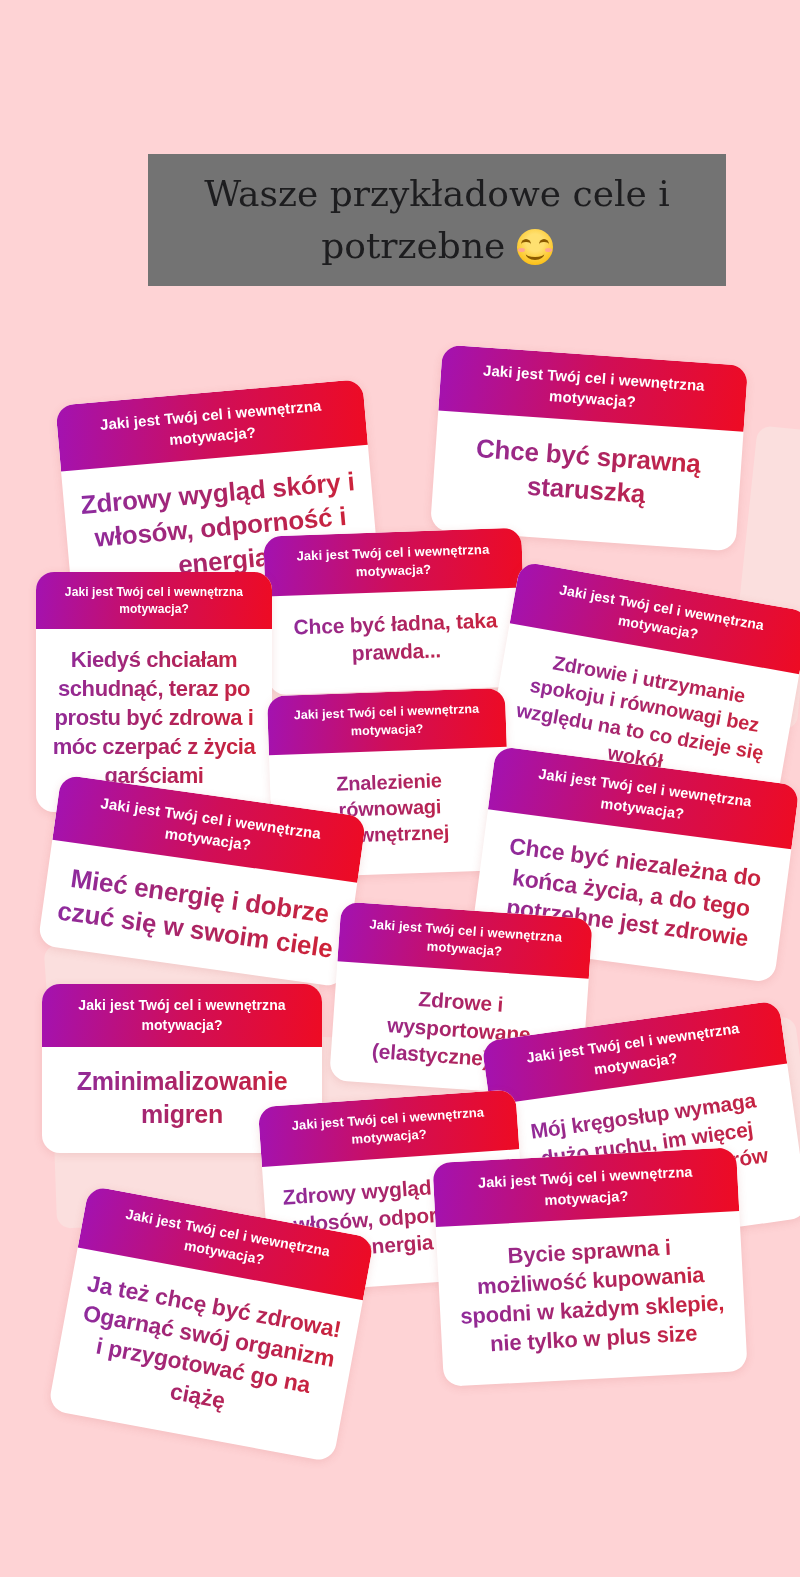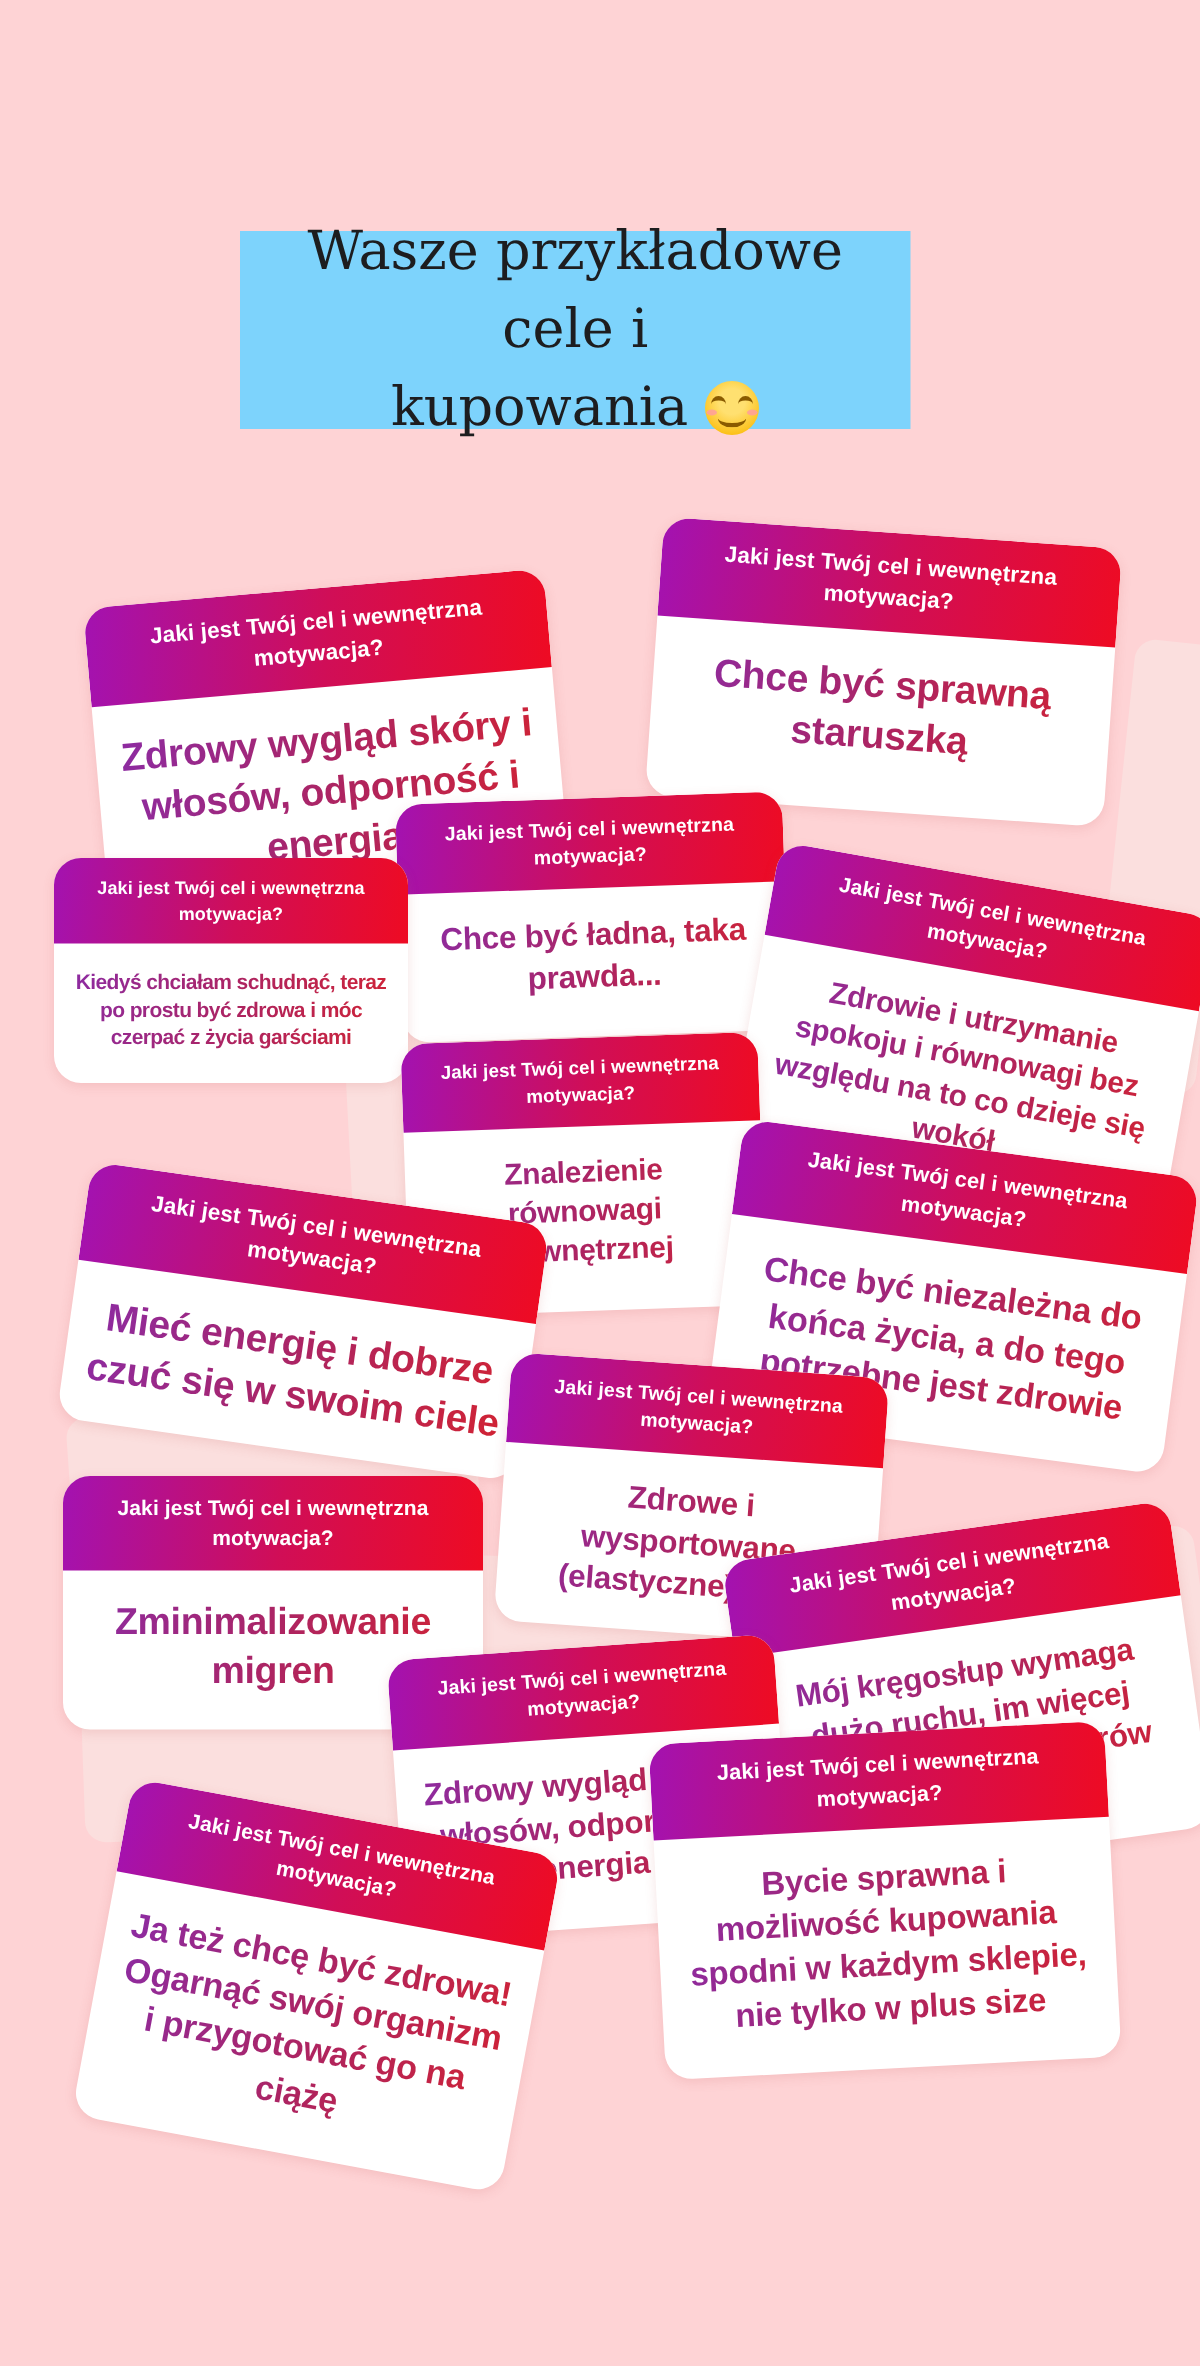--- a/index.html
+++ b/index.html
@@ -4,23 +4,23 @@
 <style>
   html,body{margin:0;padding:0;}
   body{font-family:"Liberation Sans",sans-serif;background:#fed3d5;}
   #canvas{position:relative;width:800px;height:1577px;overflow:hidden;
           background:var(--page-background,#fed3d5);margin:0 auto;}
 
   
   .patch{position:absolute;background:var(--patch-color,#fbdfde);border-radius:14px;}
 
   
-  .title-box{position:absolute;left:148px;top:154px;width:447px;height:132px;
-             background:#7dd3fc;display:flex;align-items:center;justify-content:center;
-             text-align:center;margin-left:12px;}
+  .title-box{position:absolute;left:148px;top:154px;width:578px;height:132px;
+             background:#737373;display:flex;align-items:center;justify-content:center;
+             text-align:center;}
   .title-text{font-family:"DejaVu Serif","Liberation Serif",serif;
               font-size:36px;line-height:1.45;color:#1d1d1f;padding:0 8px;}
 
   
   .emoji{display:inline-block;position:relative;width:36px;height:36px;vertical-align:-7px;
          border-radius:50%;background:radial-gradient(circle at 50% 38%,#ffe070 30%,#fcc21c 75%,#f0ad07);}
   .emoji .eye{position:absolute;top:10px;width:10px;height:8px;border-top:3px solid #8a5b00;border-radius:50%;}
   .emoji .eye.l{left:4px}.emoji .eye.r{right:4px}
   .emoji .cheek{position:absolute;top:19px;width:7px;height:4px;background:#ff9d9d;border-radius:50%;opacity:.85;}
   .emoji .cheek.l{left:1px}.emoji .cheek.r{right:1px}
@@ -55,21 +55,21 @@
   <div class="patch" style="left:232px;top:652px;width:272px;height:182px;transform:rotate(-3deg);"></div>
   <div class="patch" style="left:742px;top:428px;width:70px;height:300px;transform:rotate(6deg);"></div>
   <div class="patch" style="left:48px;top:936px;width:272px;height:140px;transform:rotate(-4deg);"></div>
   <div class="patch" style="left:308px;top:1040px;width:205px;height:120px;transform:rotate(2deg);"></div>
   <div class="patch" style="left:55px;top:1106px;width:266px;height:118px;transform:rotate(-2deg);"></div>
   <div class="patch" style="left:730px;top:1020px;width:75px;height:150px;transform:rotate(-8deg);"></div>
 
   <div class="title-box">
     <div class="title-text">
       <span>Wasze przykładowe cele i</span><br>
-      <span>kupowania</span>
+      <span>potrzebne</span>
       <span class="emoji"><span class="eye l"></span><span class="eye r"></span><span class="cheek l"></span><span class="cheek r"></span><span class="mouth"></span></span>
     </div>
   </div>
 
   <div class="card" style="left:64px;top:392px;width:308px;transform:rotate(-5deg);">
     <div class="hd" style="font-size:15px;">
       <span>Jaki jest Twój cel i wewnętrzna</span><br>
       <span>motywacja?</span>
     </div>
     <div class="bd" style="font-size:26px;">Zdrowy wygląd skóry i włosów, odporność i energia</div>
@@ -89,21 +89,21 @@
       <span>motywacja?</span>
     </div>
     <div class="bd" style="font-size:21px;">Chce być ładna, taka prawda...</div>
   </div>
 
   <div class="card" style="left:36px;top:572px;width:236px;transform:rotate(0deg);">
     <div class="hd" style="font-size:12px;">
       <span>Jaki jest Twój cel i wewnętrzna</span><br>
       <span>motywacja?</span>
     </div>
-    <div class="bd" style="font-size:14px;padding:16px 8px 22px;letter-spacing:-0.4px;">Kiedyś chciałam schudnąć, teraz po prostu być zdrowa i móc czerpać z życia garściami</div>
+    <div class="bd" style="font-size:22px;padding:16px 8px 22px;letter-spacing:-0.4px;">Kiedyś chciałam schudnąć, teraz po prostu być zdrowa i móc czerpać z życia garściami</div>
   </div>
 
   <div class="card" style="left:500px;top:585px;width:294px;transform:rotate(10deg);">
     <div class="hd" style="font-size:14px;">
       <span>Jaki jest Twój cel i wewnętrzna</span><br>
       <span>motywacja?</span>
     </div>
     <div class="bd" style="font-size:20px;">Zdrowie i utrzymanie spokoju i równowagi bez względu na to co dzieje się wokół</div>
   </div>
 

